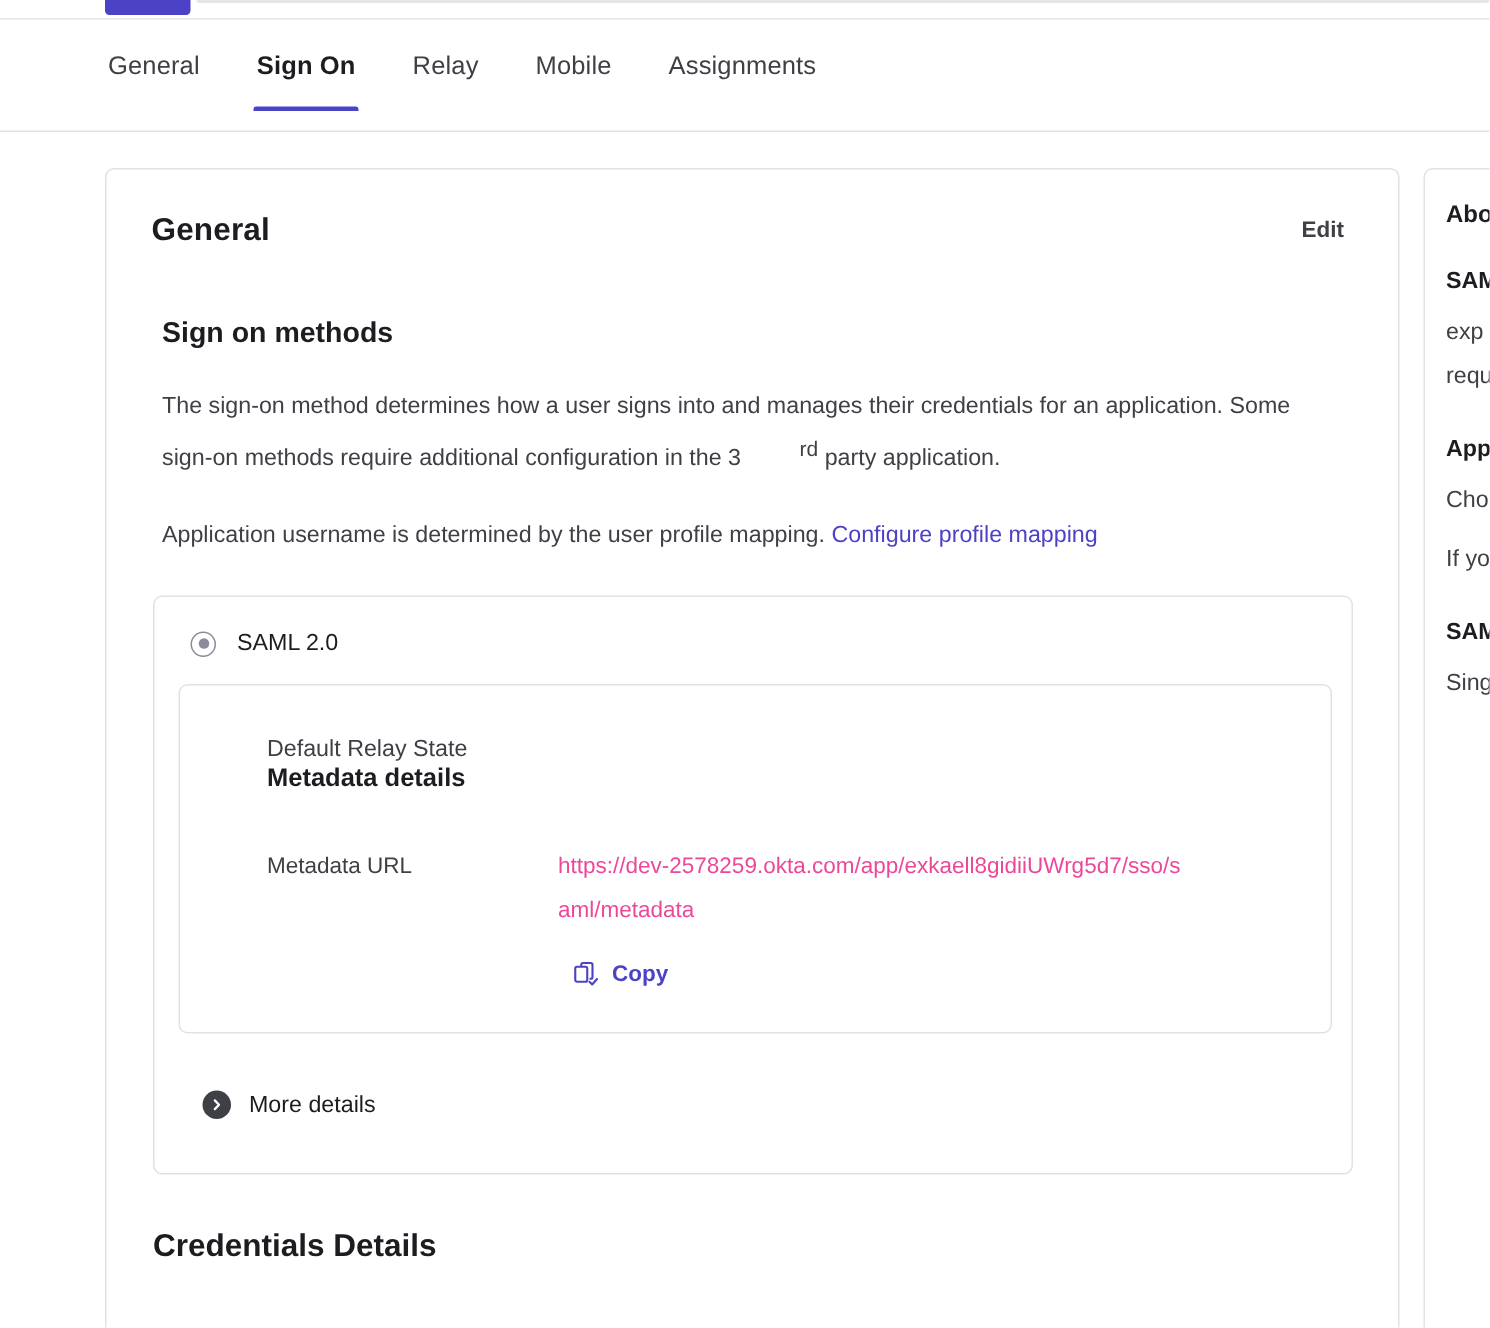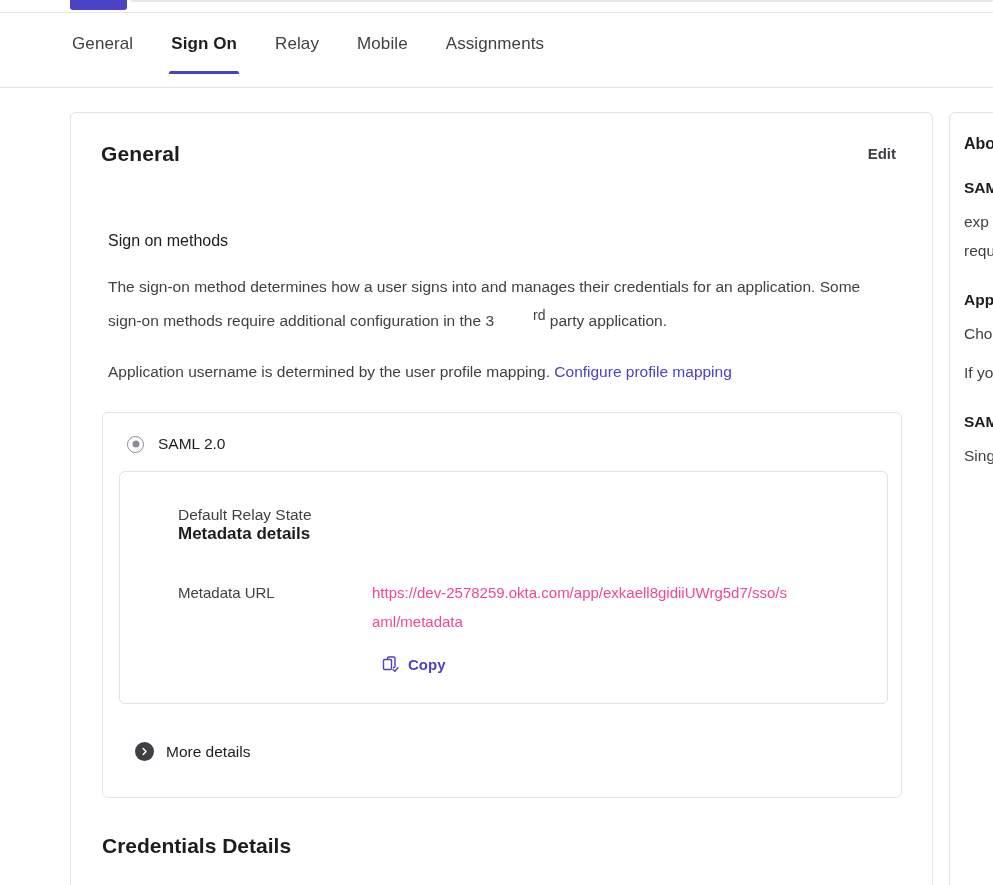--- a/index.html
+++ b/index.html
@@ -105,23 +105,23 @@
     font-weight: 600;
     color: #3f3f46;
     cursor: pointer;
     padding: 4px 6px;
   }
 
   .section {
     padding: 0 30px 0 37px;
   }
   .section-title {
-    margin-top: 66px;
-    font-size: 16px;
-    font-weight: 400;
+    margin-top: 46px;
+    font-size: 19px;
+    font-weight: 700;
     color: #1d1d21;
   }
   .para {
     margin-top: 22px;
     font-size: 15.5px;
     line-height: 29px;
     color: #3f3f46;
     max-width: 760px;
   }
   .para sup { font-size: 14px; vertical-align: super; padding-left: 39px; }

